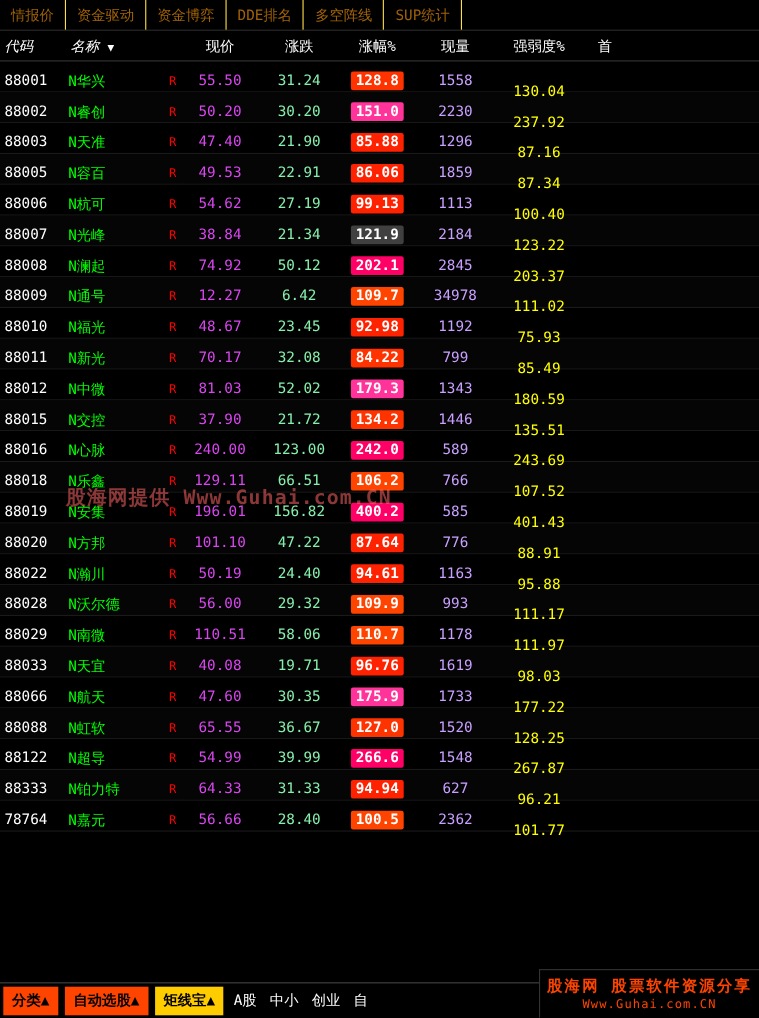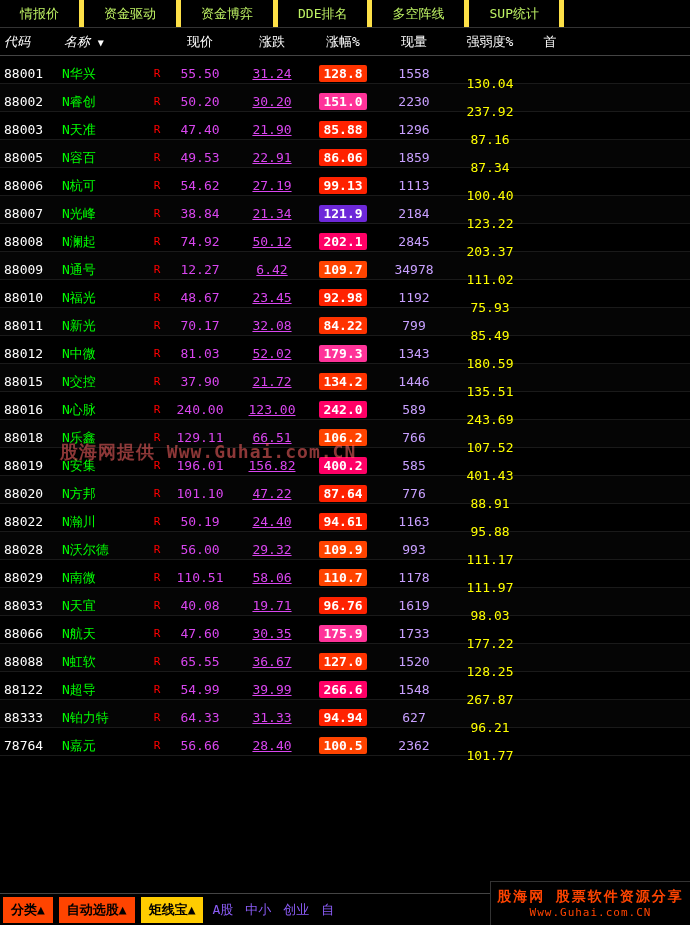--- a/index.html
+++ b/index.html
@@ -14,25 +14,25 @@
     }
 
     
     .top-tabs {
       display: flex;
       background: #000;
       border-bottom: 1px solid #333;
       height: 28px;
     }
     .top-tab {
-      padding: 4px 20px;
-      color: #bef264;
+      padding: 4px 10px;
+      color: #a16207;
       font-size: 13px;
       cursor: pointer;
-      border-right: 5px solid #fde047;
+      border-right: 1px solid #fde047;
       display: flex;
       align-items: center;
     }
 
     
     .table-header {
       display: grid;
       grid-template-columns: 60px 90px 14px 72px 72px 70px 72px 80px 40px;
       background: #000;
       border-bottom: 1px solid #444;
@@ -65,21 +65,21 @@
       padding: 0 2px;
     }
     .cell.code { color: #fff; text-align: left; padding-left: 4px; }
     .cell.name { color: #0f0; text-align: left; }
     .cell.r-badge {
       color: #f00;
       font-size: 11px;
       text-align: center;
     }
     .cell.price { color: #d946ef; }
-    .cell.change { color: #d946ef; text-decoration: underline; }
+    .cell.change { color: #86efac; }
     .cell.pct {
       font-size: 13px;
       font-weight: bold;
       color: #fff;
     }
     .pct-badge {
       background: #ff3300;
       color: #fff;
       padding: 1px 4px;
       border-radius: 2px;
@@ -124,21 +124,21 @@
       color: #000;
       background: #ff4400;
       margin: 2px 3px;
       cursor: pointer;
       border: none;
       font-family: inherit;
       font-weight: bold;
     }
     .bottom-btn.yellow { background: #ffcc00; color: #000; }
     .bottom-label {
-      color: #8b5cf6;
+      color: #ffffff;
       padding: 0 6px;
       font-size: 13px;
     }
 
     
     .bottom-right-logo {
       position: absolute;
       bottom: 0;
       right: 0;
       width: 200px;
@@ -259,21 +259,21 @@
     <div class="cell strength">100.40</div>
     <div class="cell"></div>
   </div>
     <div class="table-row">
     <div class="cell code">88007</div>
     <div class="cell name">N光峰</div>
     <div class="cell r-badge">R</div>
     <div class="cell price">38.84</div>
     <div class="cell change">21.34</div>
     <div class="cell pct">
-      <span class="pct-badge" style="background:#6d28d9">121.9</span>
+      <span class="pct-badge" style="background:#404040">121.9</span>
     </div>
     <div class="cell volume">2184</div>
     <div class="cell strength">123.22</div>
     <div class="cell"></div>
   </div>
     <div class="table-row">
     <div class="cell code">88008</div>
     <div class="cell name">N澜起</div>
     <div class="cell r-badge">R</div>
     <div class="cell price">74.92</div>

